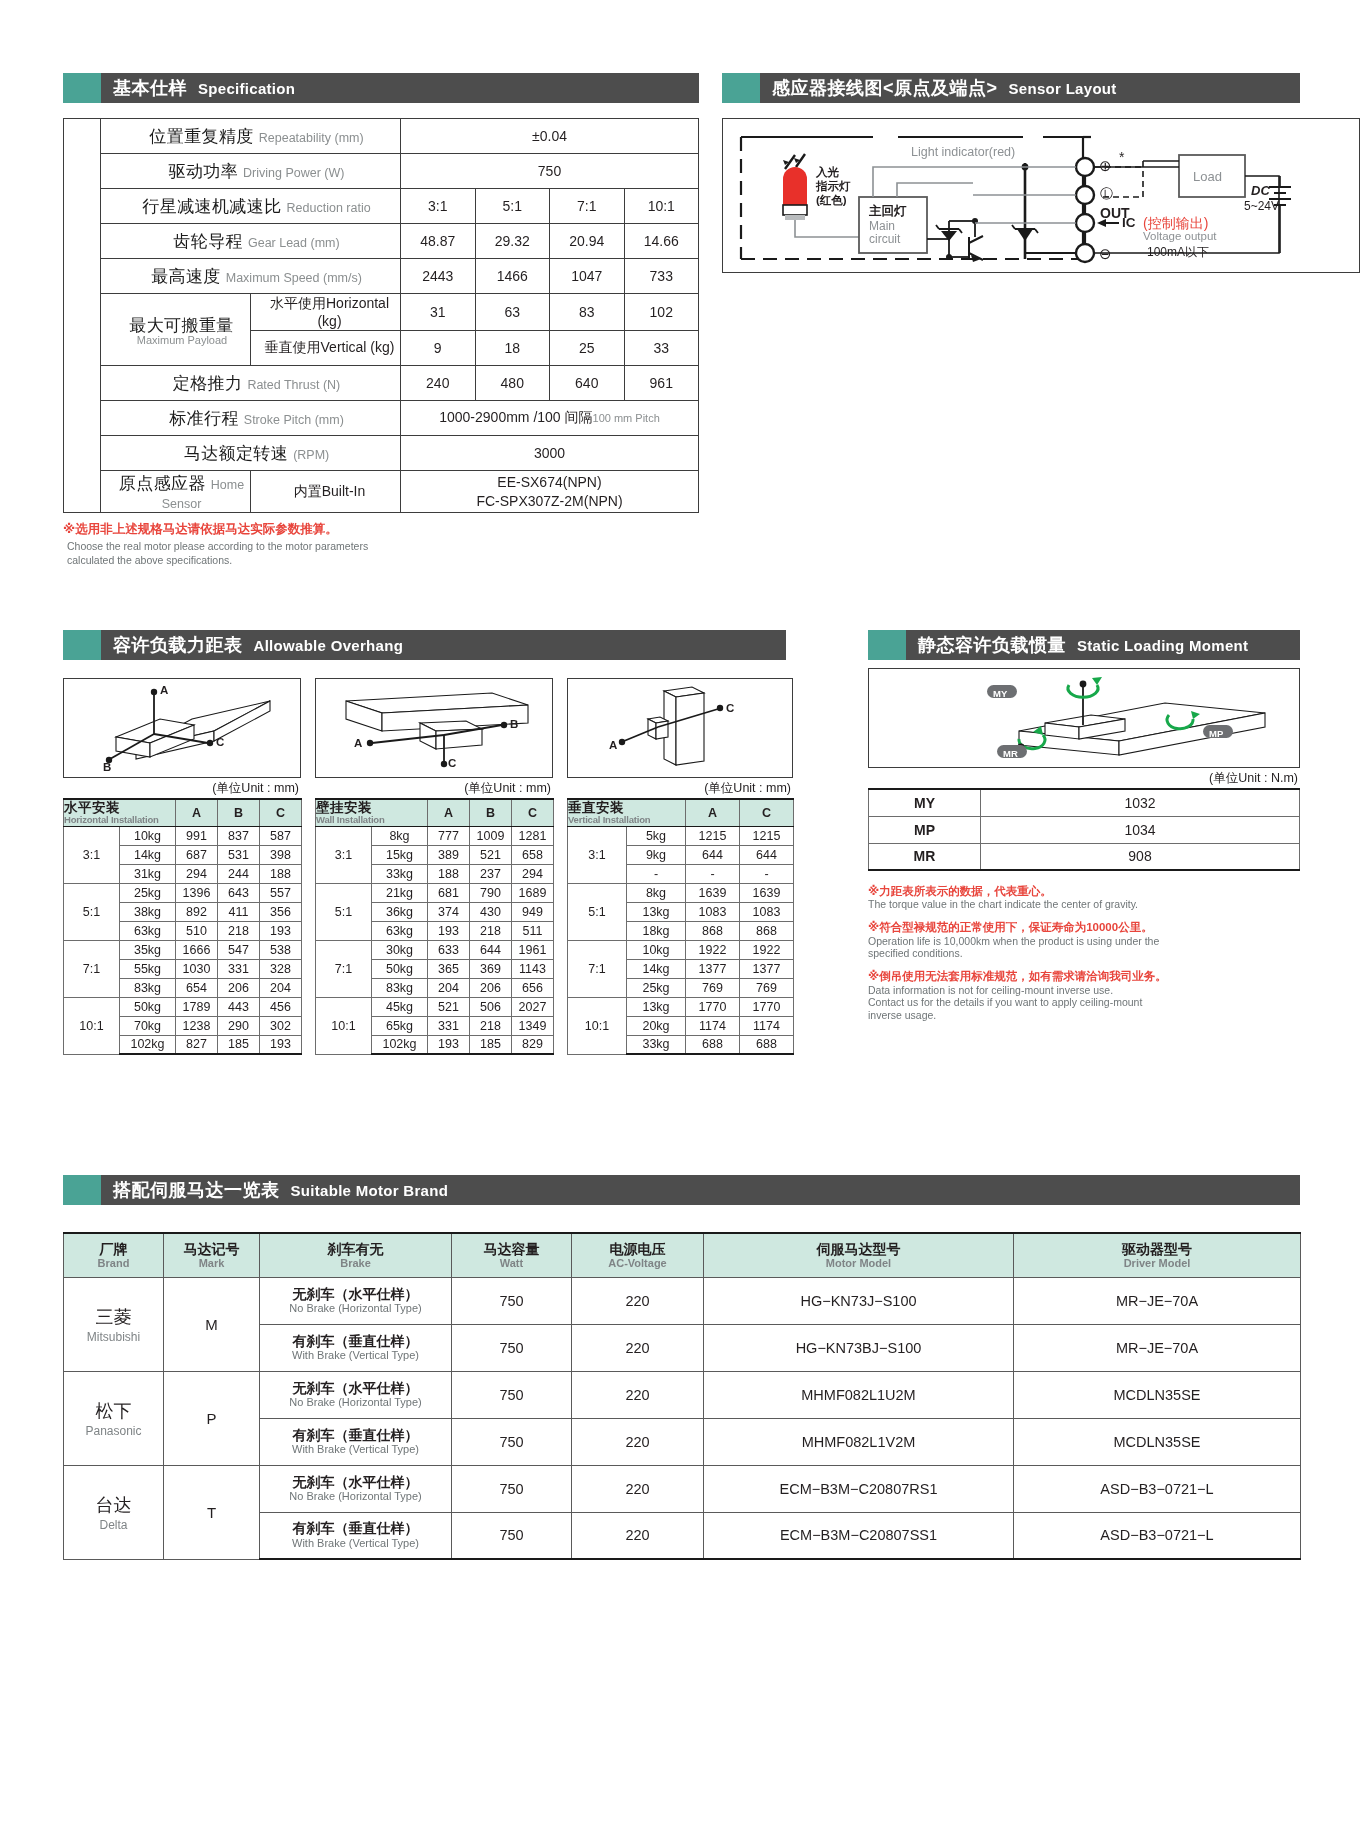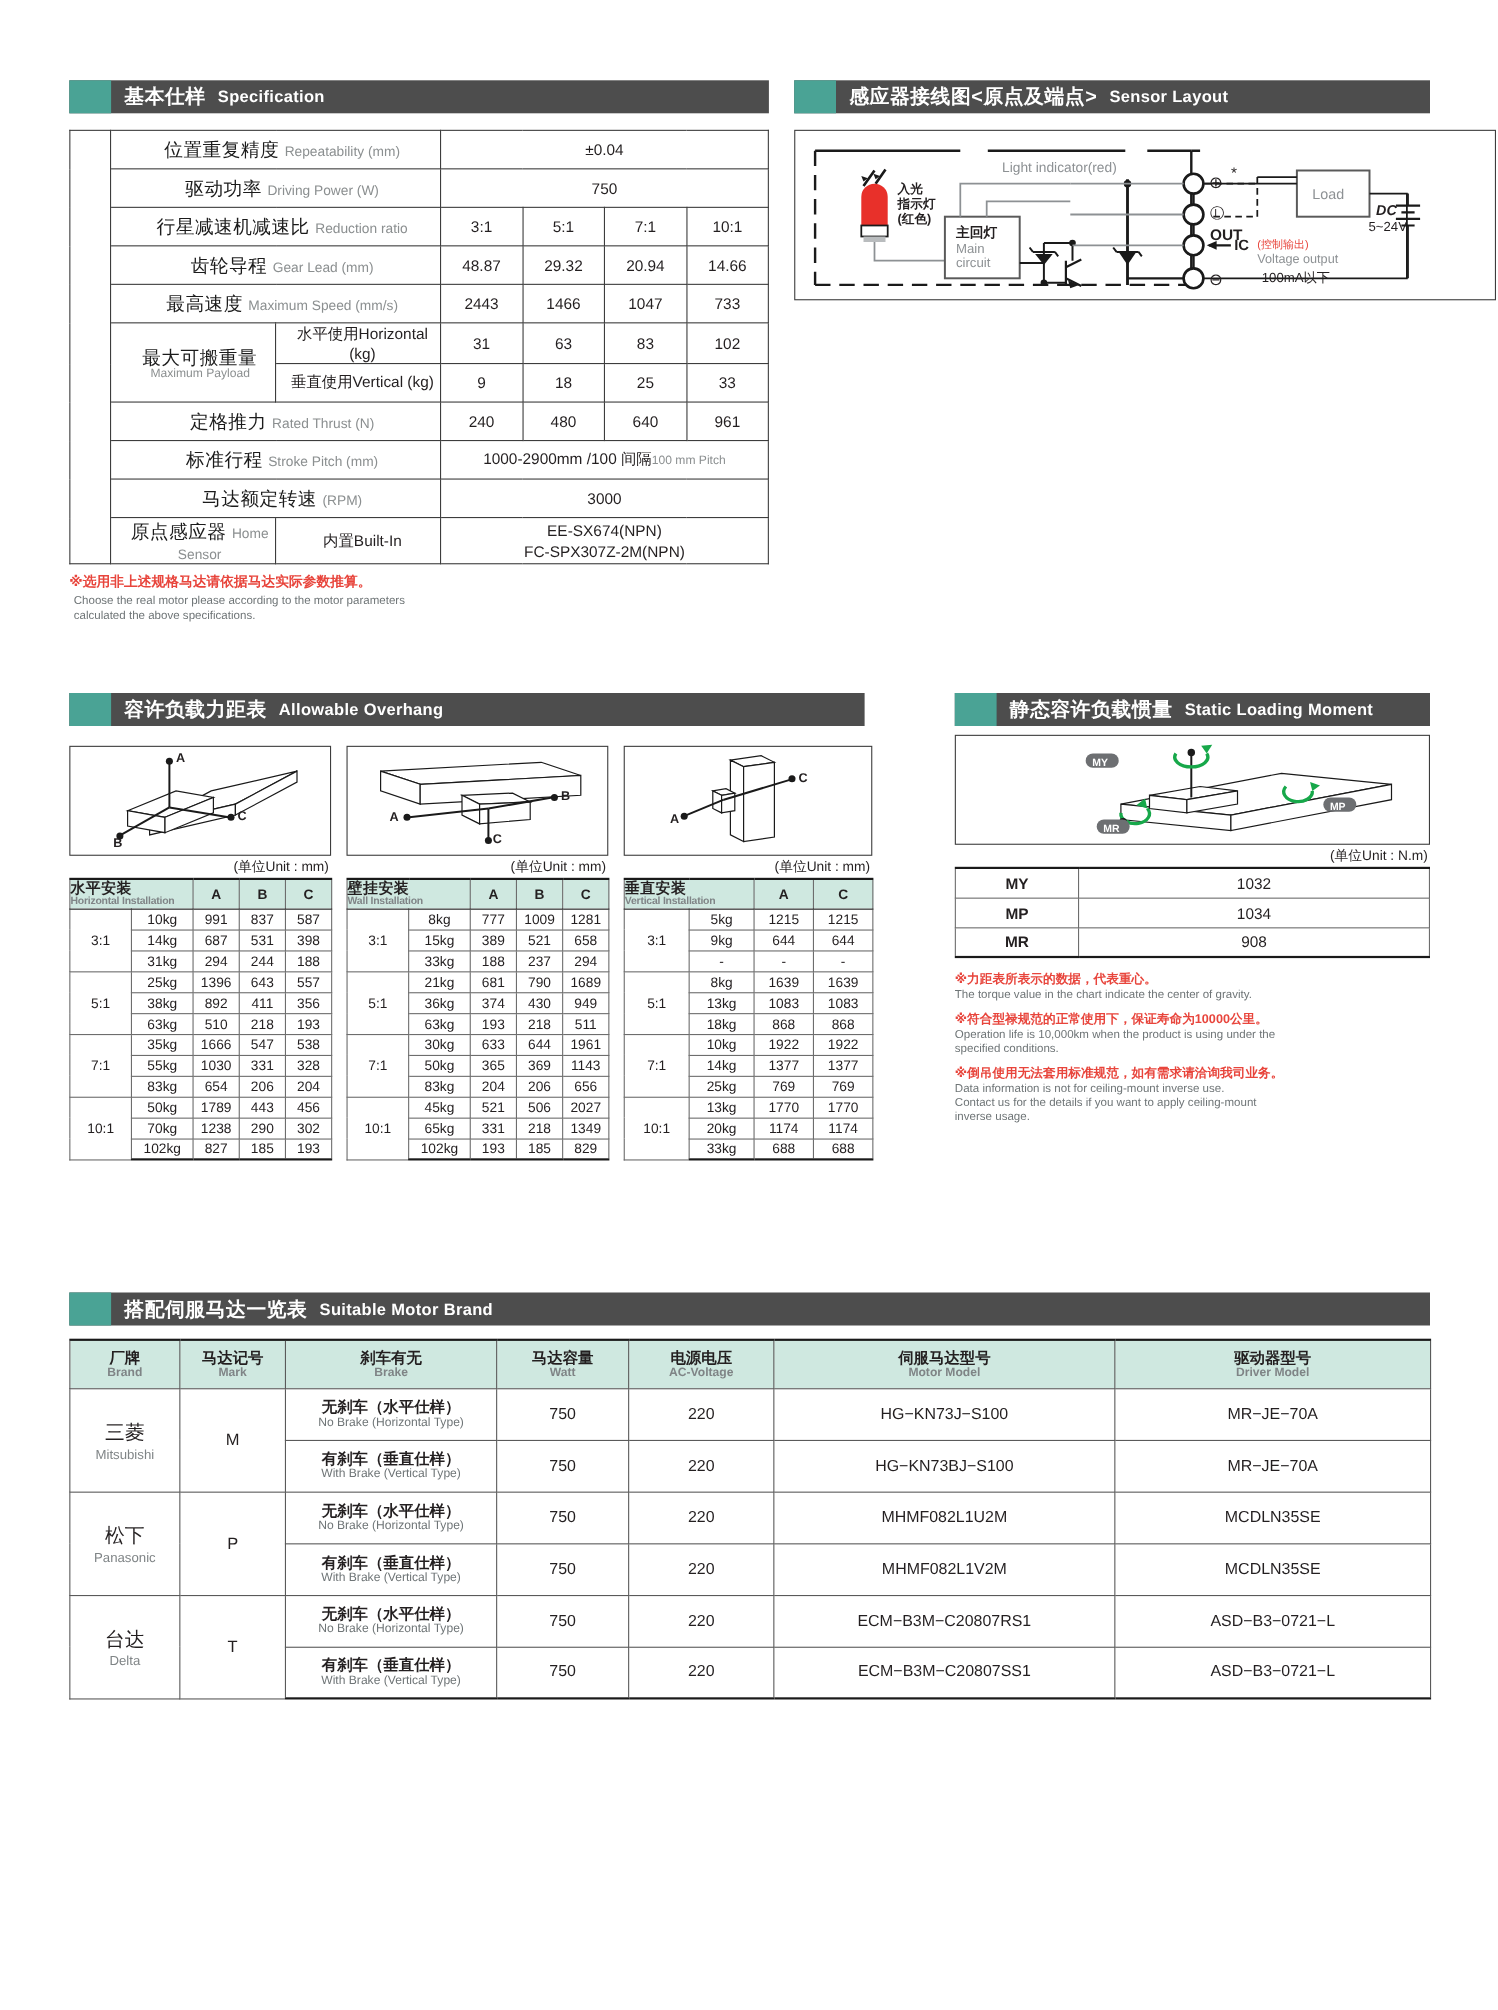--- a/index.html
+++ b/index.html
@@ -72,21 +72,21 @@
   table.mom td.mname { width:112px; background:#fff; font-weight:bold; }
   table.mom tr:first-child td { border-top:2.5px solid #1a1a1a; }
   table.mom tr:last-child td { border-bottom:2.5px solid #1a1a1a; }
   .mom-notes { margin-top:13px; }
   .mom-note { margin-bottom:9px; }
   .mn-cn { color:#e8453c; font-size:11.5px; font-weight:bold; line-height:1.25; }
   .mn-en { color:#6f7577; font-size:10.5px; line-height:1.22; }
 
   
   .brand-wrap { position:absolute; left:63px; top:1213px; width:1237px; }
-  table.brand { border-collapse:collapse; width:1237px; table-layout:fixed; margin-top:4px; }
+  table.brand { border-collapse:collapse; width:1237px; table-layout:fixed; margin-top:19px; }
   table.brand td, table.brand th { border:1px solid #5a5a5a; text-align:center; background:#fff; }
   table.brand thead th { background:#cfe8e0; height:44px; border-top:2px solid #1a1a1a; }
   .bh-cn { font-size:14px; font-weight:bold; display:block; line-height:1.15; }
   .bh-en { font-size:11px; color:#7f8486; display:block; line-height:1.15; }
   td.brandname { height:94px; }
   .bn-cn { font-size:18px; font-weight:normal; display:block; }
   .bn-en { font-size:12px; color:#7f8486; display:block; margin-top:1px; }
   td.mark { font-size:15px; }
   td.brake { text-align:center; height:47px; }
   .bk-cn { font-size:14px; font-weight:bold; display:block; line-height:1.2; }
@@ -311,21 +311,21 @@
       </div>
       <div class="sd-txt" style="left:376px;top:38px;font-size:15px;">⊕</div>
       <div class="sd-txt" style="left:396px;top:30px;font-size:14px;">*</div>
       <div class="sd-txt" style="left:377px;top:66px;font-size:13px;">Ⓛ</div>
       <div class="sd-txt" style="left:377px;top:86px;font-size:14px;font-weight:bold;">OUT</div>
       <div class="sd-txt" style="left:399px;top:96px;font-size:13.5px;font-weight:bold;">IC</div>
       <div class="sd-txt" style="left:376px;top:126px;font-size:15px;">⊖</div>
       <div class="sd-txt" style="left:470px;top:50px;font-size:13px;color:#8d9194;">Load</div>
       <div class="sd-txt" style="left:528px;top:64px;font-size:13px;font-weight:bold;font-style:italic;">DC</div>
       <div class="sd-txt" style="left:521px;top:80px;font-size:12px;">5~24V</div>
-      <div class="sd-txt" style="left:420px;top:96px;font-size:10px;color:#e8453c;">(控制输出)</div>
+      <div class="sd-txt" style="left:420px;top:96px;font-size:14px;color:#e8453c;">(控制输出)</div>
       <div class="sd-txt" style="left:420px;top:111px;font-size:11.5px;color:#8d9194;">Voltage output</div>
       <div class="sd-txt" style="left:424px;top:125px;font-size:12px;">100mA以下</div>
     </div>
   </div>
 
   <div style="position:absolute;left:63px;top:630px;width:723px;">
     <div class="sec-bar">
       <div class="swatch"></div>
       <div class="titles">
         <span class="cn">容许负载力距表</span>

